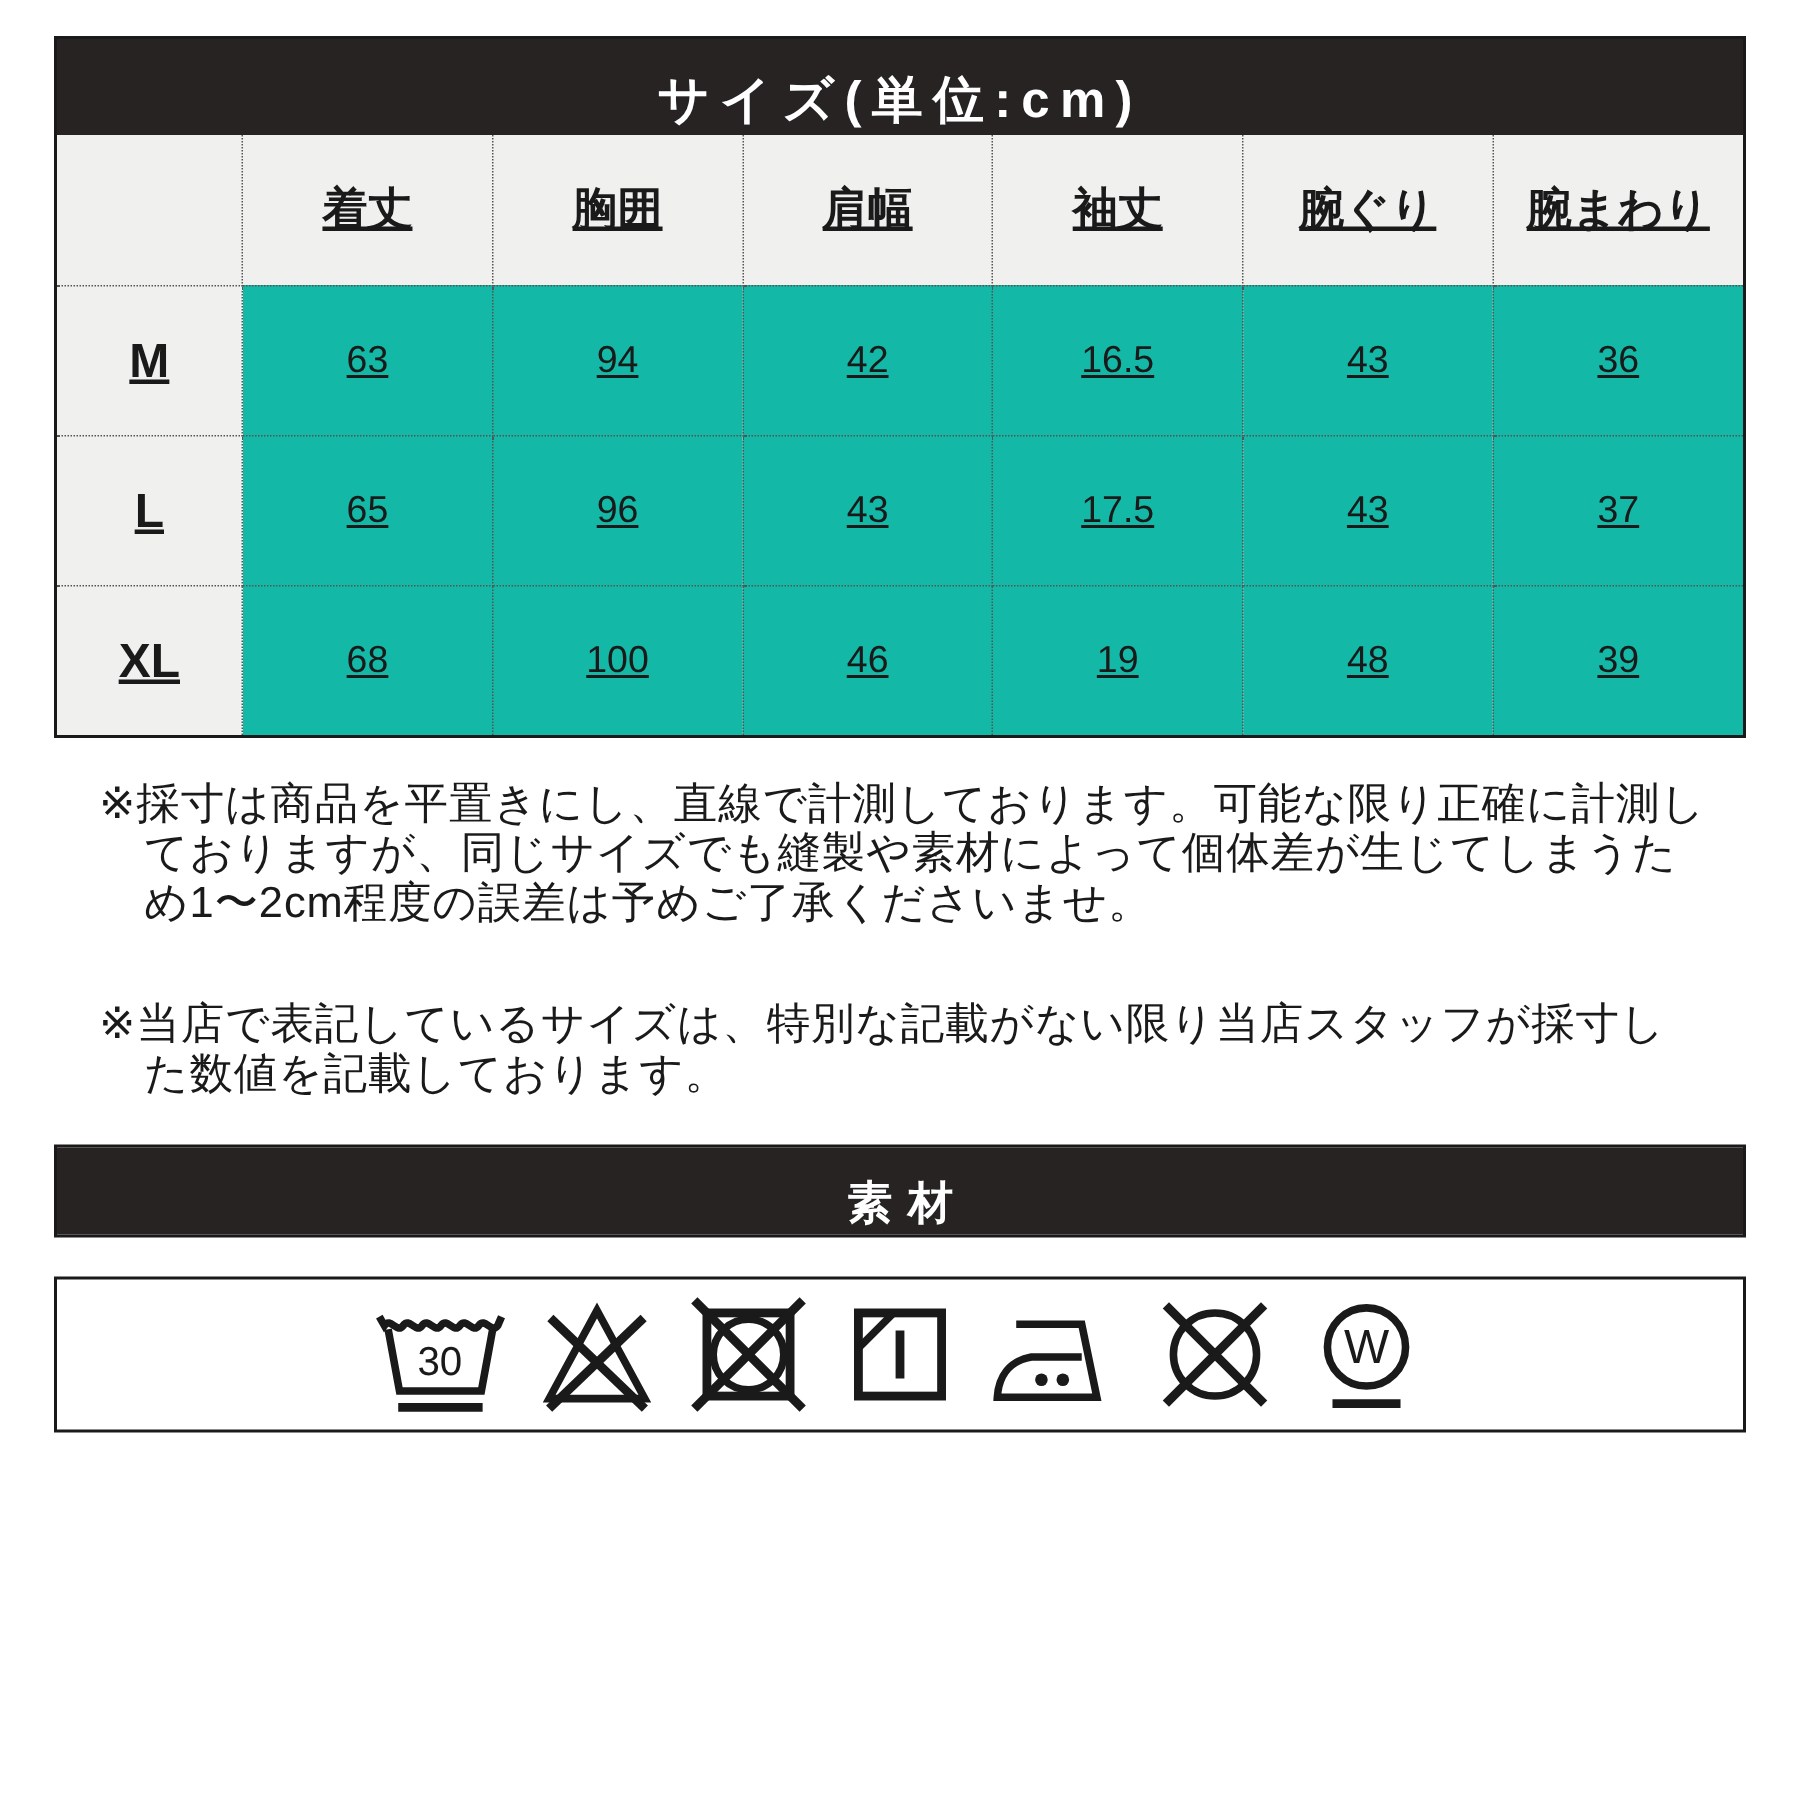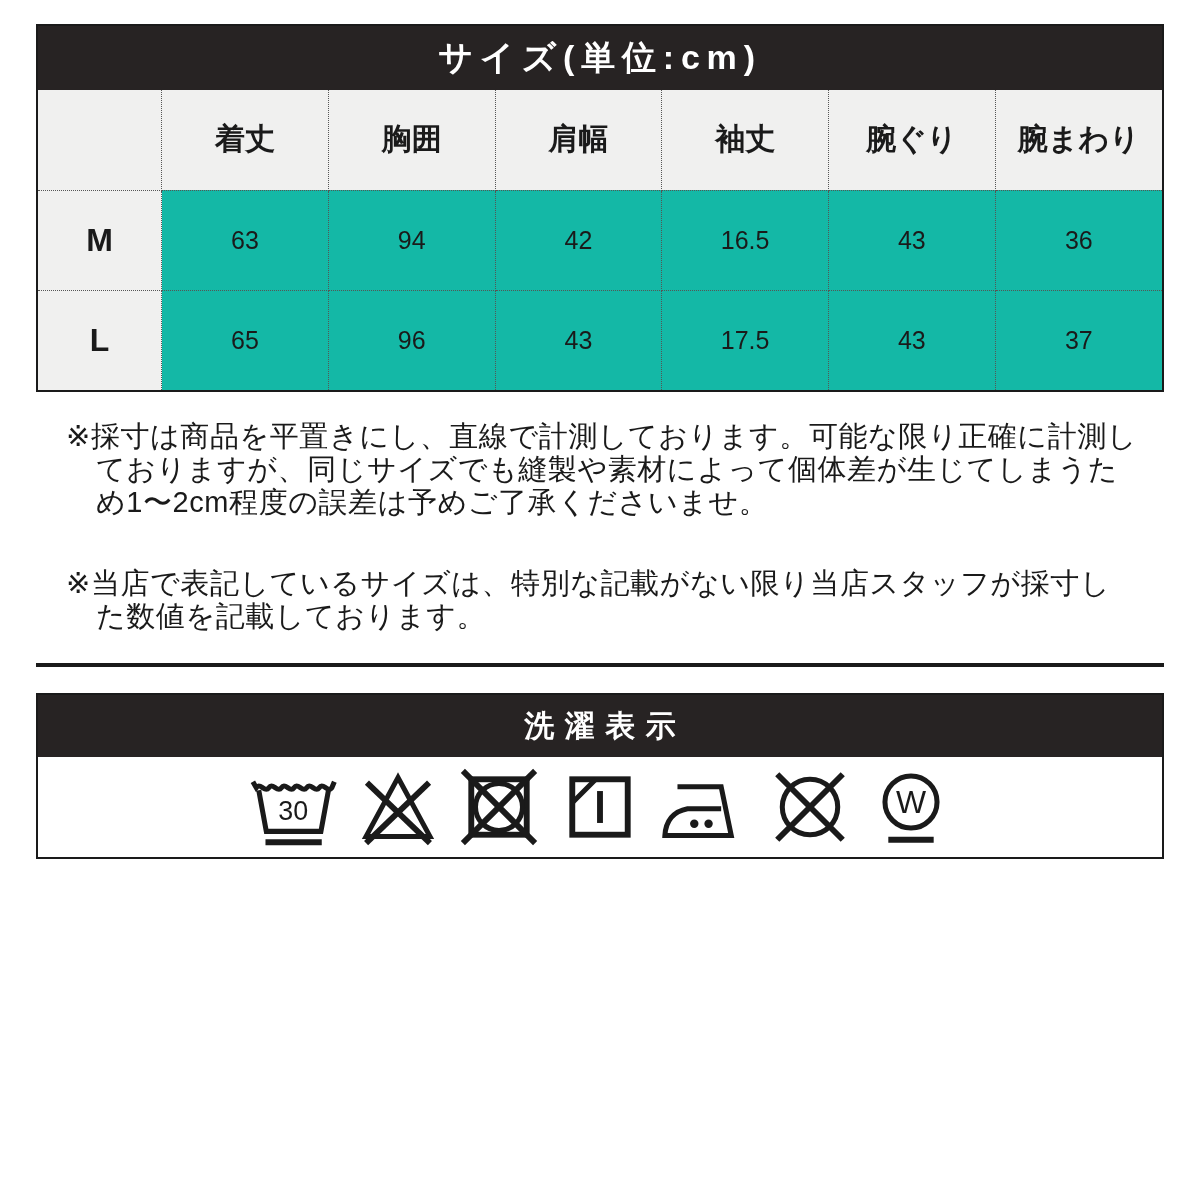--- a/index.html
+++ b/index.html
@@ -8,27 +8,27 @@
     width:1200px; height:1200px;
     padding:24px 36px;
     font-family:"Liberation Sans","DejaVu Sans",sans-serif;
     color:#1a1a1a;
   }
 
   
   .box { border:2px solid #1a1a1a; background:#fff; }
   .bar {
     background:#272323; color:#ffffff;
-    display:flex; align-items:center; justify-content:center;
+    display:flex; align-items:flex-end; justify-content:center;
     font-weight:700;
   }
 
   
   .size-bar { height:64px; font-size:34px; letter-spacing:0.20em; }
-  table.size { width:100%; border-collapse:collapse; border-style:hidden; table-layout:fixed; }
+  table.size { width:100%; border-collapse:collapse; border-style:hidden; table-layout:fixed;text-decoration:underline; }
   table.size col.label-col { width:11%; }
   table.size th, table.size td {
     border:1px dotted #555;
     text-align:center; vertical-align:middle;
     height:100px;
   }
   table.size th { background:#f0f0ef; font-size:30px; font-weight:700; }
   td.row-label { background:#f0f0ef; font-size:32px; font-weight:700; }
   td.val { background:#14b8a6; font-size:25px; font-weight:400; }
 
@@ -92,36 +92,45 @@
       </tr>
       <tr>
         <td class="row-label">L</td>
         <td class="val">65</td>
         <td class="val">96</td>
         <td class="val">43</td>
         <td class="val">17.5</td>
         <td class="val">43</td>
         <td class="val">37</td>
       </tr>
+      <tr>
+        <td class="row-label">XL</td>
+        <td class="val">68</td>
+        <td class="val">100</td>
+        <td class="val">46</td>
+        <td class="val">19</td>
+        <td class="val">48</td>
+        <td class="val">39</td>
+      </tr>
     </tbody>
   </table>
 </section>
 
 <div class="notes">
   <p class="note">※採寸は商品を平置きにし、直線で計測しております。可能な限り正確に計測しておりますが、同じサイズでも縫製や素材によって個体差が生じてしまうため1〜2cm程度の誤差は予めご了承くださいませ。</p>
   <p class="note">※当店で表記しているサイズは、特別な記載がない限り当店スタッフが採寸した数値を記載しております。</p>
 </div>
 
 <section class="box material-box">
+  <div class="bar material-bar">
+    <span>素材</span>
+  </div>
 </section>
 
 <section class="box laundry-box">
-  <div class="bar laundry-bar">
-    <span>洗濯表示</span>
-  </div>
   <div class="laundry-body">
 
     <svg class="care-icon" viewBox="0 0 110 100">
       <path class="s" d="M7,20 L11,27 C16,20 21,34 26,27 C31,20 36,34 41,27 C46,20 51,34 56,27 C61,20 66,34 71,27 C76,20 81,34 86,27 C91,20 96,34 101,27 L104,20"></path>
       <path class="s" d="M14,30 L23,79 L88,79 L97,30"></path>
       <text x="55" y="66" font-size="32" text-anchor="middle">30</text>
       <path class="s7" d="M22,92 L89,92"></path>
     </svg>
 
     <svg class="care-icon" viewBox="0 0 100 100">

